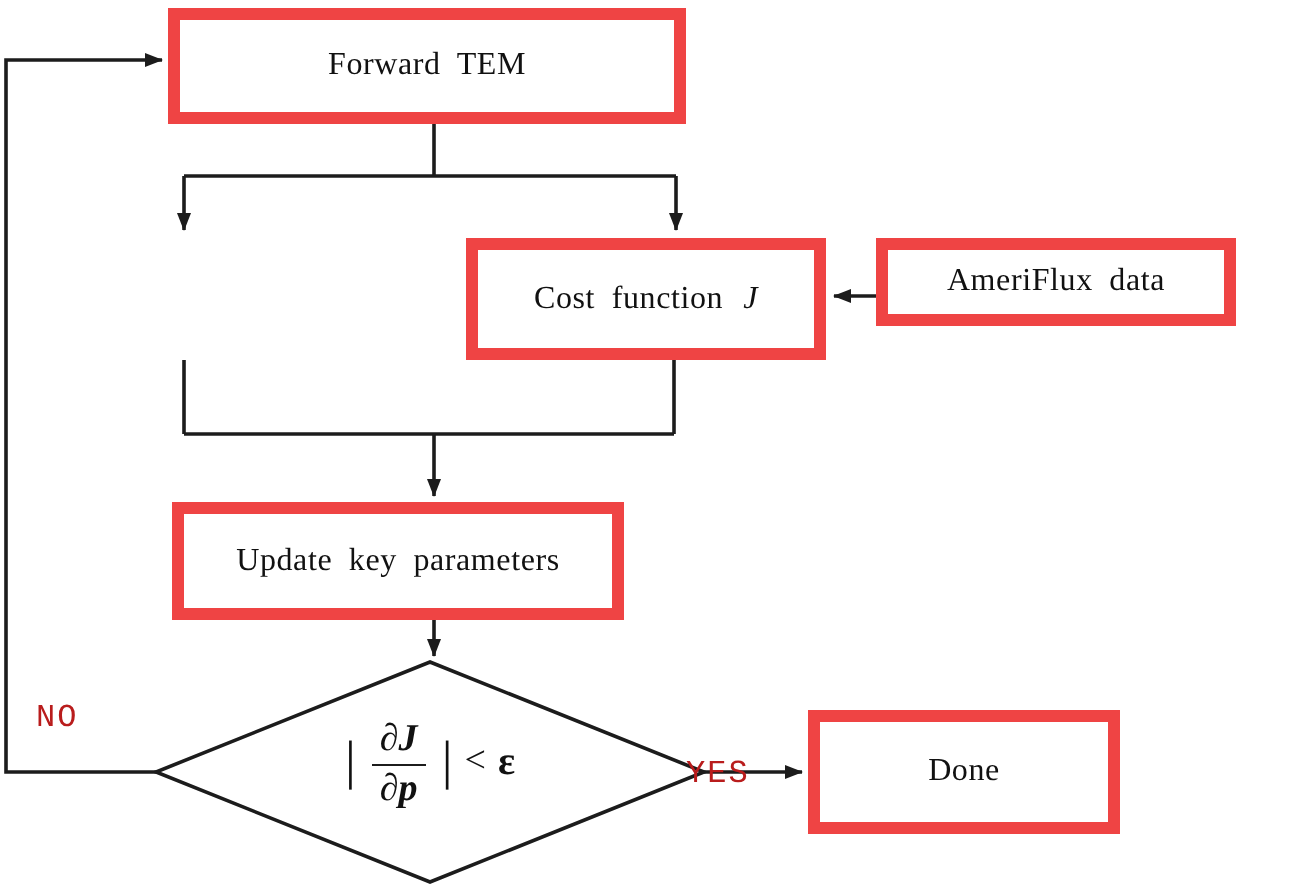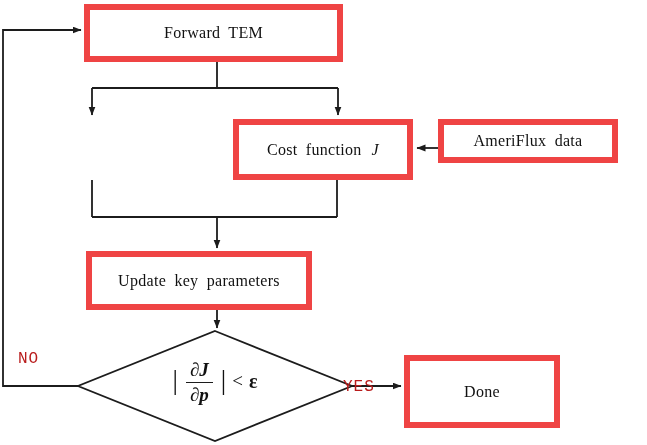--- a/index.html
+++ b/index.html
@@ -34,21 +34,21 @@
     letter-spacing: 0.3px;
     word-spacing: 4px;
     box-sizing: border-box;
     white-space: nowrap;
   }
   #forward-tem   { left: 84px;  top: 4px;   width: 259px; height: 58px; }
   #adjoint-tem   { left: 32px;  top: 119px; width: 173px; height: 61px; }
   #cost-function { left: 233px; top: 119px; width: 180px; height: 61px; }
   #ameriflux     { left: 438px; top: 119px; width: 180px; height: 44px; }
   #update-params { left: 86px;  top: 251px; width: 226px; height: 59px; }
-  #done          { left: 404px; top: 355px; width: 156px; height: 73px; }
+  #done          { left: 404px; top: 355px; width: 156px; height: 62px; }
 
   .math-symbol {
     font-style: italic;
     margin-left: 10px;
   }
   .edge-label {
     position: absolute;
     z-index: 3;
     font-size: 16px;
     letter-spacing: 1px;

